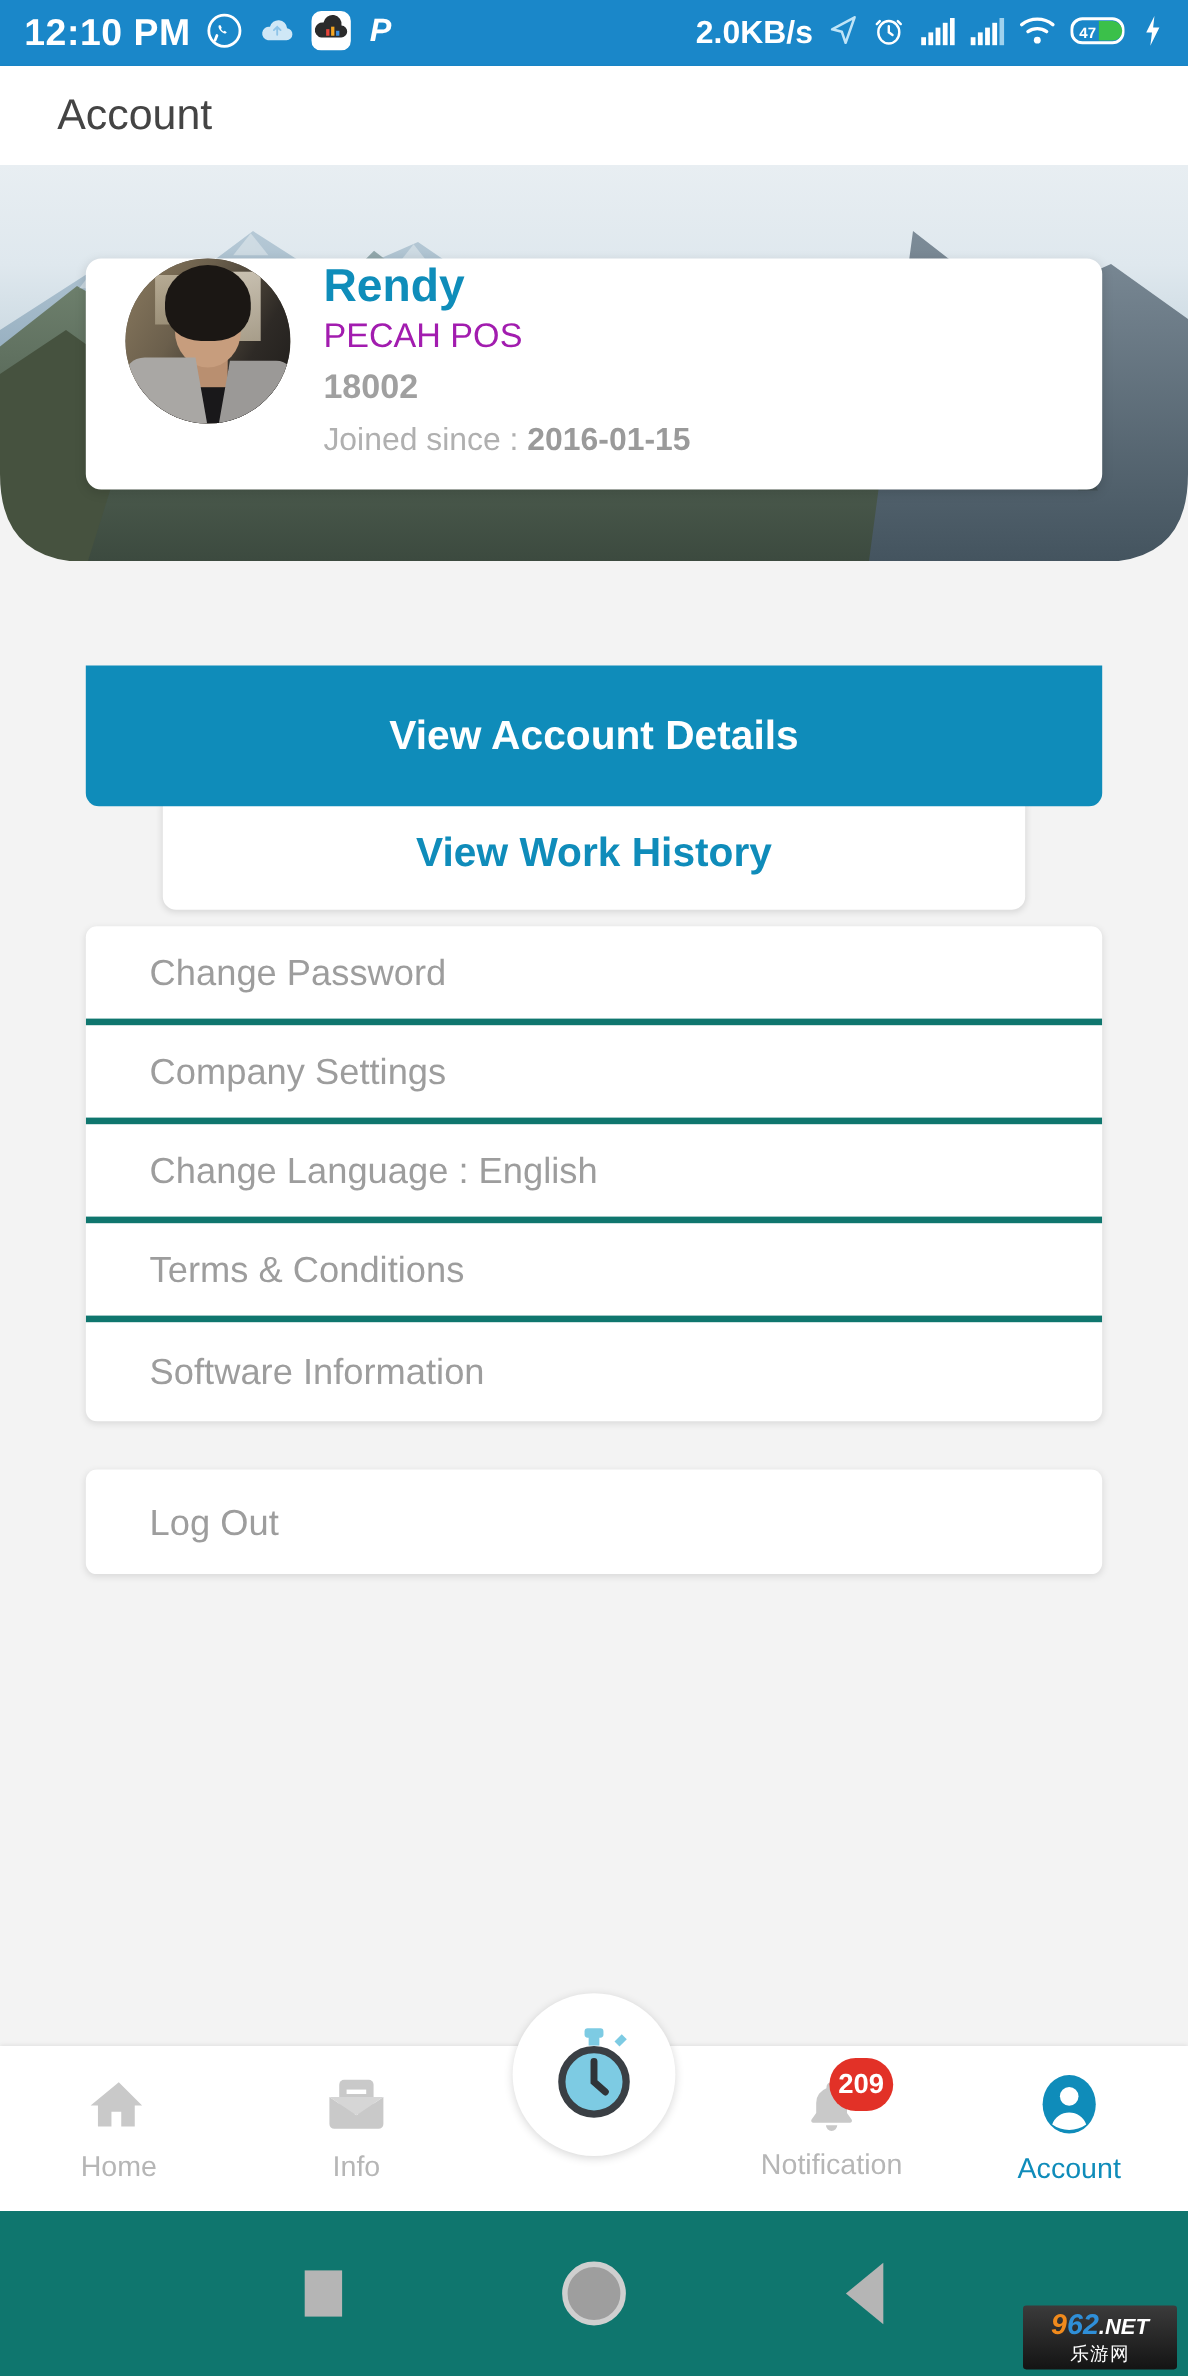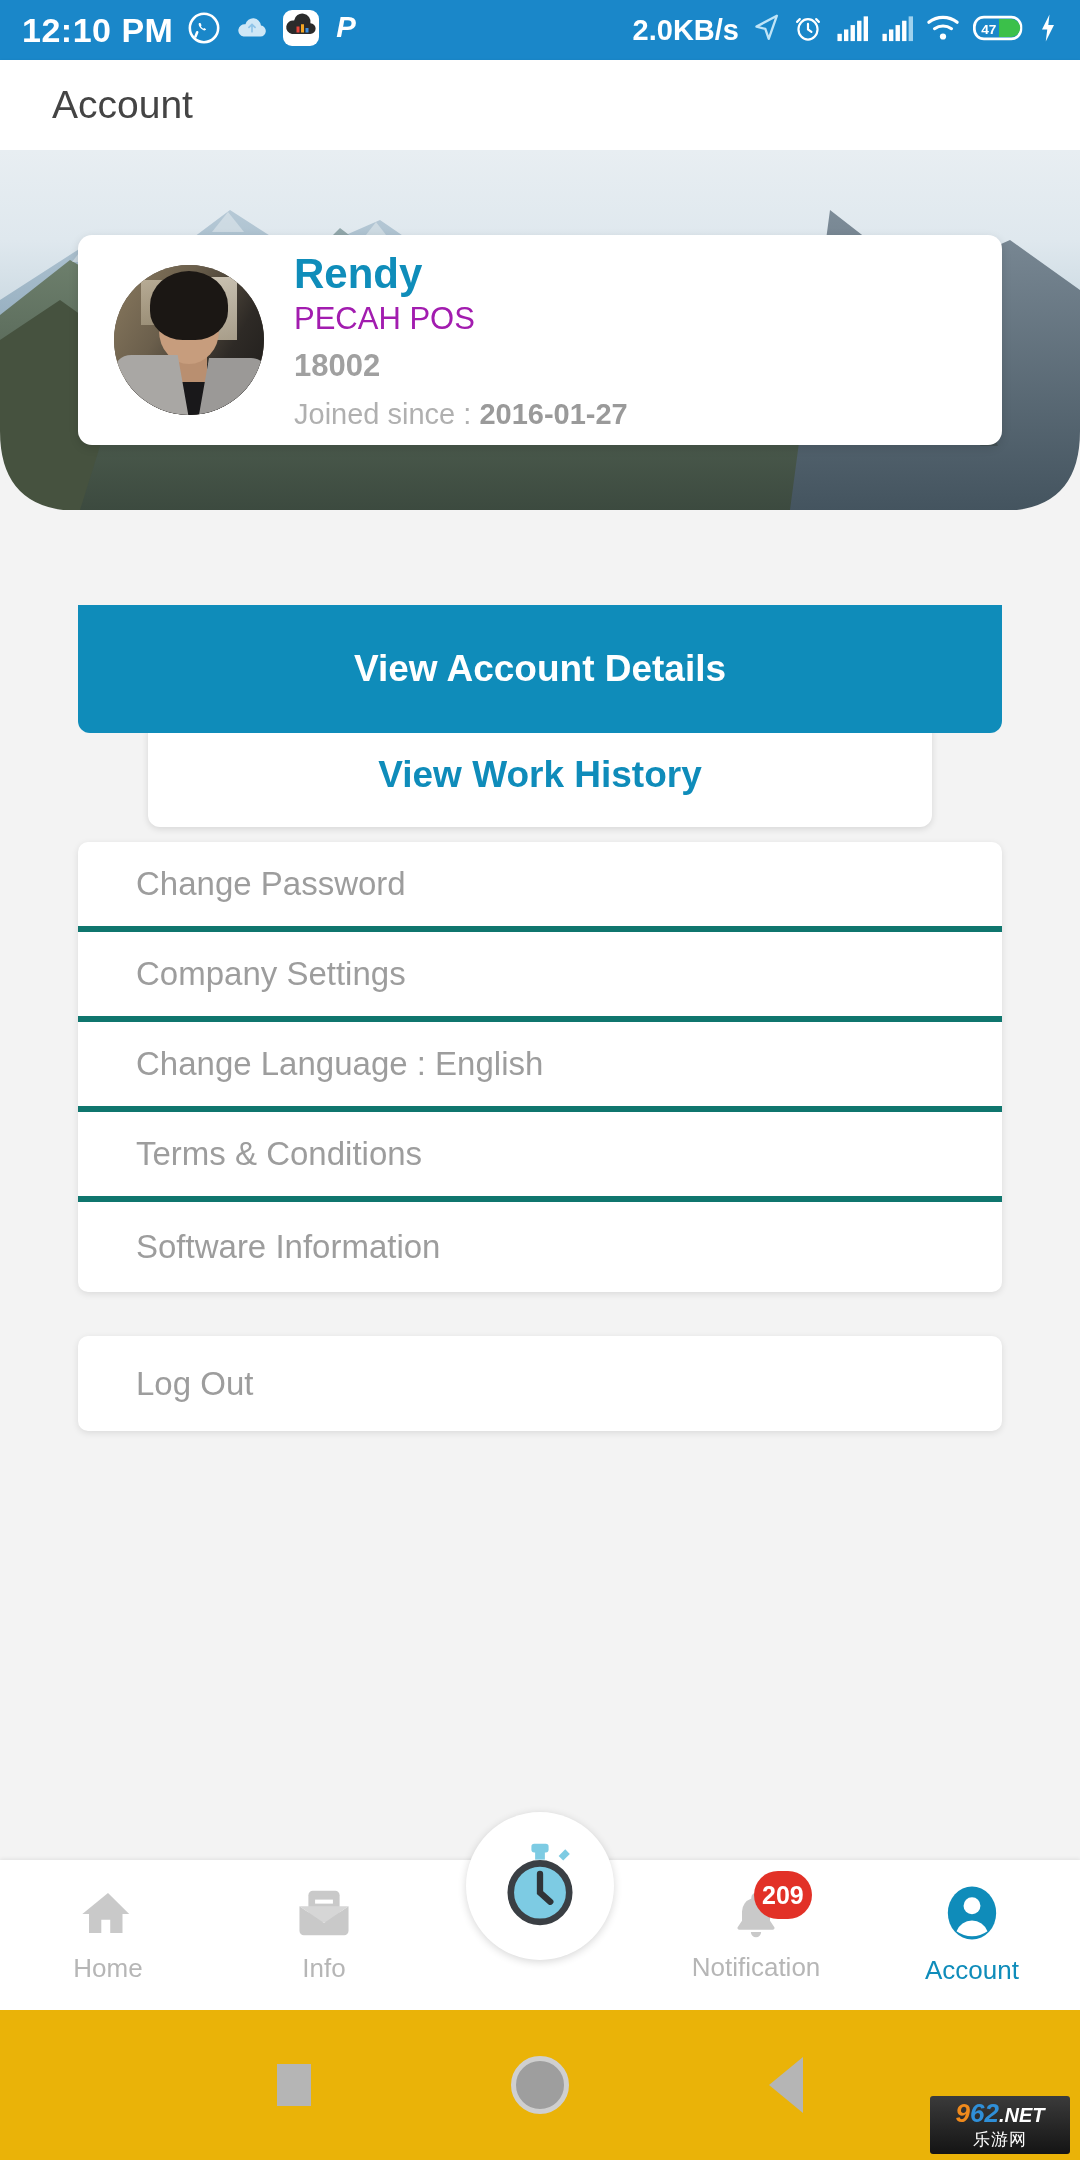--- a/index.html
+++ b/index.html
@@ -49,21 +49,21 @@
   }
   .banner-mask {
     position:absolute; bottom:-1px; left:0; width:1080px; height:80px;
   }
 
   
   .profile-card {
     position:absolute; top:85px; left:78px; width:924px; height:210px;
     background:#ffffff; border-radius:14px;
     box-shadow:0 3px 10px rgba(0,0,0,0.13);
-    display:flex; align-items:center; padding-left:36px; z-index:5;
+    display:flex; padding-left:36px; z-index:5;
   }
   .avatar {
     width:150px; height:150px; border-radius:50%; overflow:hidden;
     flex:none; position:relative; background:#5c5347;
   }
   .av-bg { position:absolute; inset:0;
     background:linear-gradient(120deg,#8a7a5f 0%, #6b5f4c 35%, #2e2a26 70%, #1d1b19 100%); }
   .av-win { position:absolute; left:52%; top:8%; width:30%; height:42%;
     background:linear-gradient(#efe7d6,#cfc3ab); opacity:.75; }
   .av-win2 { position:absolute; left:18%; top:10%; width:22%; height:30%;
@@ -149,21 +149,21 @@
   .badge {
     position:absolute; top:-16px; left:26px;
     min-width:56px; height:48px; padding:0 8px; border-radius:26px;
     background:#e23127; color:#ffffff; font-size:25px; font-weight:bold;
     display:flex; align-items:center; justify-content:center;
   }
 
   
   .androidnav {
     position:absolute; top:2010px; left:0; width:1080px; height:150px;
-    background:#eab308; display:flex; align-items:center;
+    background:#0f766e; display:flex; align-items:center;
     justify-content:center; gap:200px;
   }
   .an-square { width:34px; height:42px; background:#b5b5b5; }
   .an-circle { width:58px; height:58px; border-radius:50%;
     border:5px solid #cfcfcf; background:#9e9e9e; }
   .an-tri { width:0; height:0; border-top:28px solid transparent;
     border-bottom:28px solid transparent; border-right:34px solid #b5b5b5; }
   .watermark {
     position:absolute; right:10px; bottom:6px; width:140px; height:58px;
     background:linear-gradient(#3b3b3b,#141414);
@@ -334,21 +334,21 @@
         <div class="av-neck"></div>
         <div class="av-face"></div>
         <div class="av-hair"></div>
         <div class="av-jacketL"></div>
         <div class="av-jacketR"></div>
       </div>
       <div class="profile-text">
         <div class="p-name">Rendy</div>
         <div class="p-company">PECAH POS</div>
         <div class="p-id">18002</div>
-        <div class="p-joined"><span>Joined since : </span><b>2016-01-27</b></div>
+        <div class="p-joined"><span>Joined since : </span><b>2016-01-15</b></div>
       </div>
     </div>
 
     <div class="btn-details">View Account Details</div>
 
     <div class="btn-history">View Work History</div>
 
     <div class="menu-card">
       <div class="menu-item">Change Password</div>
       <div class="menu-item">Company Settings</div>

